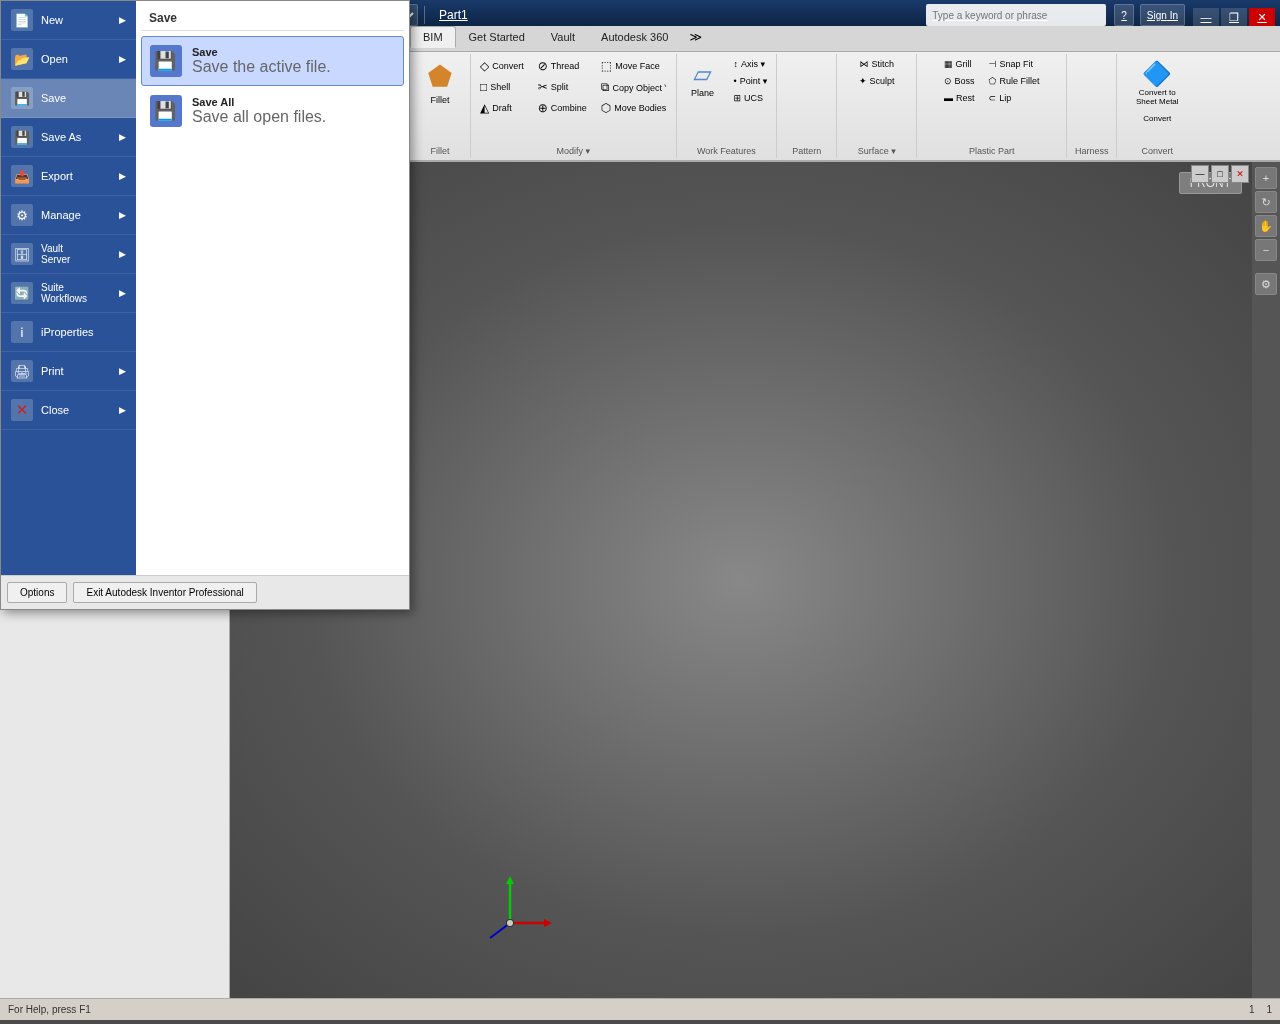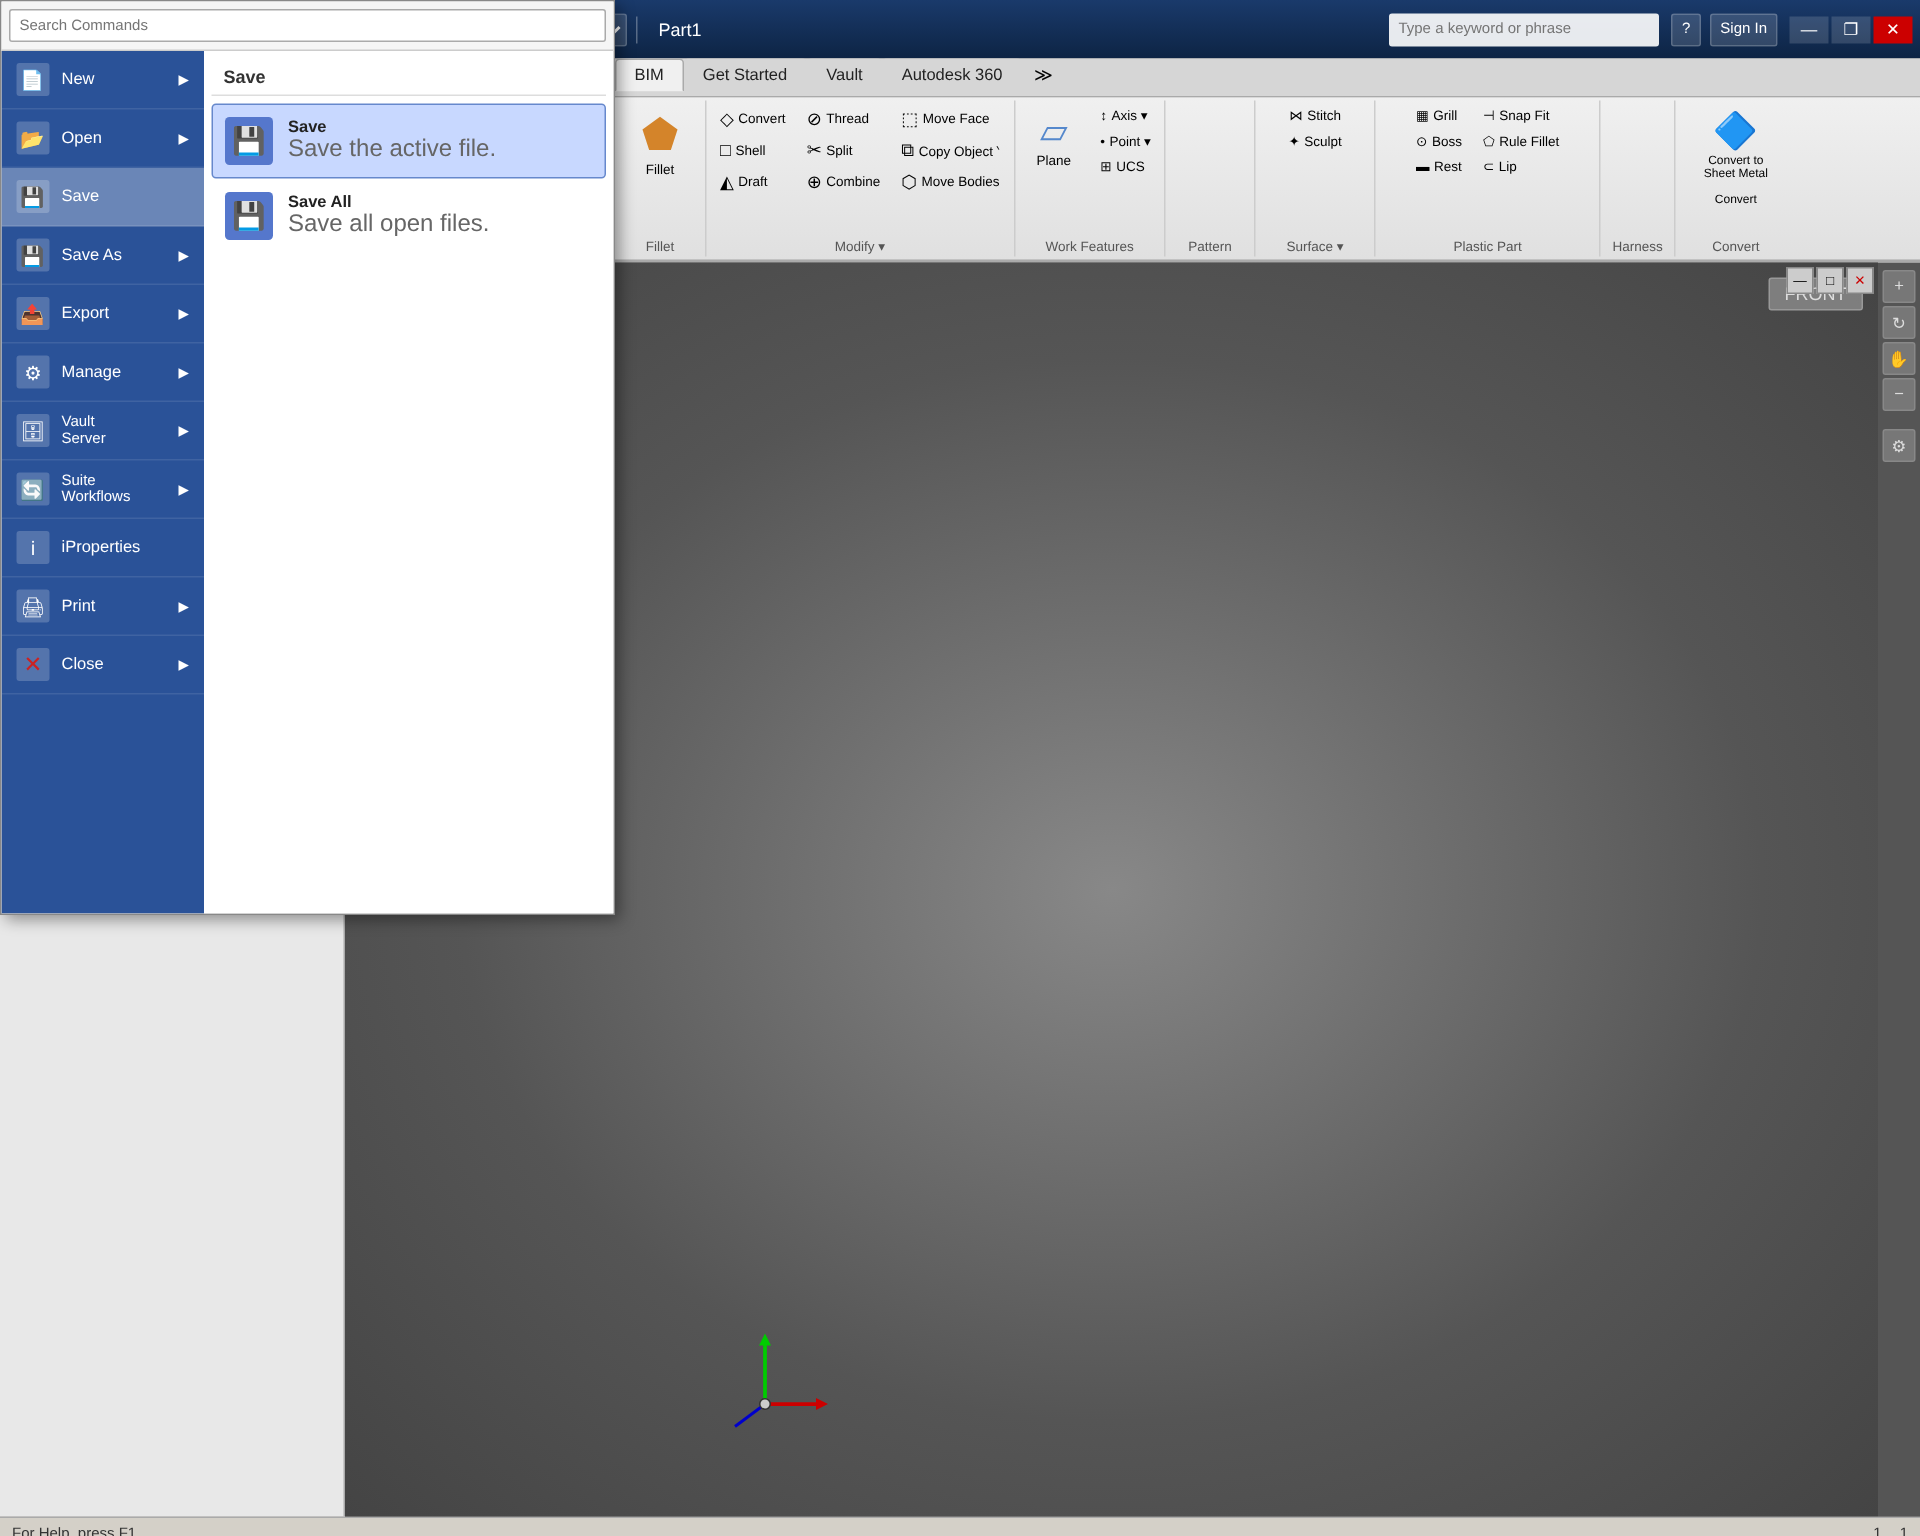--- a/index.html
+++ b/index.html
@@ -1,26 +1,27 @@
 <!DOCTYPE html>
 <html><head>
   <meta charset="utf-8">
   <style>
     * { box-sizing: border-box; margin: 0; padding: 0; }
     body { font-family: 'Segoe UI', Arial, sans-serif; font-size: 11px; background: #4a4a4a; overflow: hidden; width: 1280px; height: 1024px; }
 
     
     .title-bar {
-      height: 39px;
+      height: 26px;
       background: linear-gradient(to bottom, #1a3a6b, #0d2444);
       display: flex;
-      align-items: center;
+      align-items: flex-end;
       padding: 0 5px;
       color: white;
       user-select: none;
+      text-decoration: underline;
     }
     .title-bar-logo {
       width: 28px; height: 28px;
       background: #cc6600;
       border-radius: 3px;
       display: flex; align-items: center; justify-content: center;
       color: white; font-weight: bold; font-size: 13px;
       margin-right: 4px; flex-shrink: 0;
     }
     .title-bar-tools { display: flex; align-items: center; gap: 3px; flex: 1; }
@@ -531,23 +532,20 @@
 <div class="main-layout">
 
   <div class="left-panel">
     <div style="display:flex;gap:4px;padding:4px;background:#ccc;border-bottom:1px solid #aaa;">
       <button class="qa-btn">⊞</button>
       <button class="qa-btn">☰</button>
     </div>
   </div>
 
   <div class="app-menu">
-    <div class="app-menu-search">
-      <input type="text" placeholder="Search Commands" style="">
-    </div>
     <div class="app-menu-body">
 
       <div class="app-menu-left">
         <div class="app-menu-item">
           <div class="item-icon">📄</div>
           <span class="app-menu-item-label">New</span>
           <span class="app-menu-item-arrow">▶</span>
         </div>
         <div class="app-menu-item">
           <div class="item-icon">📂</div>
@@ -610,20 +608,24 @@
         </div>
         <div class="save-option">
           <div class="save-option-icon">💾</div>
           <div class="save-option-text">
             <div class="title">Save All</div>
             <div class="desc">Save all open files.</div>
           </div>
         </div>
       </div>
     </div>
+    <div class="app-menu-footer">
+      <button class="footer-btn">Options</button>
+      <button class="footer-btn">Exit Autodesk Inventor Professional</button>
+    </div>
   </div>
 
   <div class="viewport">
     <div class="viewport-label">FRONT</div>
 
     <svg class="axis-indicator" viewBox="0 0 80 80" style="position:absolute;bottom:50px;left:250px;width:80px;height:80px">
 
       <line x1="30" y1="55" x2="30" y2="15" stroke="#00cc00" stroke-width="2.5"></line>
       <polygon points="30,8 26,16 34,16" fill="#00cc00"></polygon>
 

